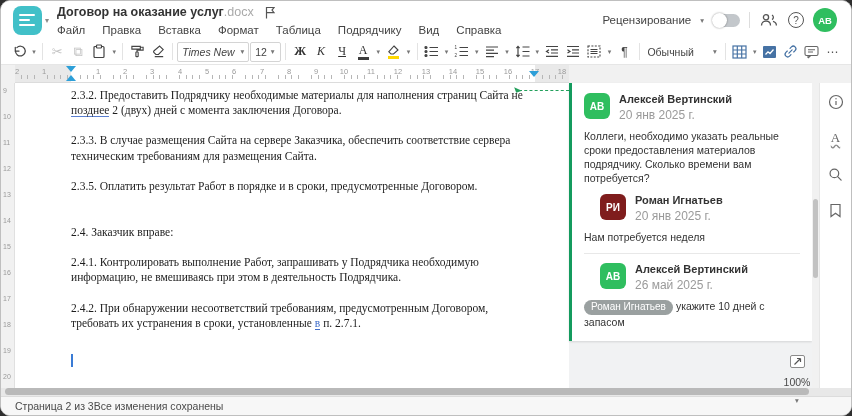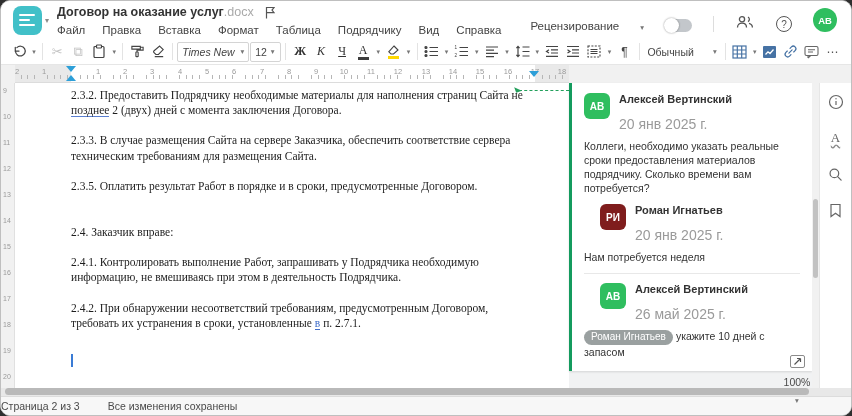--- a/index.html
+++ b/index.html
@@ -15,21 +15,21 @@
   .logo i:nth-child(2){top:13px;width:11px;}
   .logo i:nth-child(3){top:18px;width:16px;}
   .logo-caret{color:#8a8a8a;font-size:8px;margin-left:3px;}
   .title-menu{margin-left:8px;display:flex;flex-direction:column;justify-content:center;height:100%;}
   .title-row{display:flex;align-items:center;height:17px;margin-top:3px;}
   .doc-title{font-size:12.5px;font-weight:bold;color:#333;}
   .doc-ext{font-size:12.5px;color:#a9a9a9;}
   .flag-icon{margin-left:10px;display:flex;}
   .menu{display:flex;gap:17px;height:19px;align-items:center;}
   .menu span{font-size:11.5px;color:#444;cursor:pointer;}
-  .topbar-right{margin-left:auto;display:flex;align-items:flex-end;gap:21px;padding-right:14px;}
+  .topbar-right{margin-left:auto;display:flex;align-items:center;gap:9px;padding-right:14px;}
   .review-label{font-size:11.5px;color:#444;cursor:pointer;}
   .caret{font-size:7.5px;color:#777;}
   .toggle{width:27px;height:13px;border-radius:8px;background:#c3c7cb;position:relative;cursor:pointer;display:inline-block;}
   .toggle .knob{position:absolute;left:-1px;top:-1px;width:15px;height:15px;border-radius:50%;background:#fff;box-shadow:0 0 2px rgba(0,0,0,.45);}
   .vdiv{width:1px;height:16px;background:#ddd;}
   .round-help{width:16px;height:16px;border:1.3px solid #555;border-radius:50%;display:flex;align-items:center;justify-content:center;font-size:10px;color:#555;box-sizing:border-box;cursor:pointer;}
   .avatar-top{width:24px;height:24px;border-radius:50%;background:#2fbe5f;color:#fff;font-size:9.5px;font-weight:bold;display:flex;align-items:center;justify-content:center;cursor:pointer;}
 
   
   .toolbar{position:absolute;left:0;top:38px;right:0;height:26px;display:flex;align-items:center;padding:0 8px;gap:1px;border-bottom:1px solid #e6e6e6;box-sizing:border-box;background:#fff;}
@@ -82,36 +82,36 @@
   .comment-card{position:absolute;left:0;right:0;top:0;background:#fff;border-left:3px solid #149b5e;box-shadow:0 1px 2px rgba(0,0,0,.12);padding:10px 12px 12px;box-sizing:border-box;}
   .c-head{display:flex;align-items:flex-start;gap:9px;margin-bottom:7px;}
   .c-head.reply{margin-left:16px;}
   .c-avatar{width:26px;height:26px;border-radius:6px;color:#fff;font-size:10px;font-weight:bold;display:flex;align-items:center;justify-content:center;position:relative;flex:none;}
   .c-avatar.green{background:#2fbe5f;}
   .c-avatar.blue{background:#7f1d1d;}
   .c-avatar::after{content:"";position:absolute;left:2px;bottom:-4px;border-left:6px solid transparent;border-right:0 solid transparent;border-top:5px solid inherit;}
   .c-avatar.green::after{border-top-color:#2fbe5f;}
   .c-avatar.blue::after{border-top-color:#3e8ef7;}
   .c-name{font-size:11px;font-weight:bold;color:#333;line-height:13px;}
-  .c-date{font-size:14px;color:#9a9a9a;margin-top:10px;}
+  .c-date{font-size:12px;color:#9a9a9a;margin-top:2px;}
   .c-body{font-size:10.5px;color:#333;line-height:14px;margin-bottom:9px;}
   .c-div{height:1px;background:#e8e8e8;margin:0 0 9px;}
   .mention-pill{display:inline-block;background:#9aa0a0;color:#fff;border-radius:8px;padding:0.5px 7px;font-size:10px;margin-right:3px;}
 
   
   .vscroll{position:absolute;left:811px;top:0;bottom:8px;width:7px;background:#f1f1f1;}
   .vthumb{position:absolute;left:1px;width:5px;top:38%;height:26%;background:#c2c2c2;border-radius:3px;}
   .side-icons{position:absolute;left:818px;right:0;top:0;bottom:8px;background:#fff;border-left:1px solid #e6e6e6;display:flex;flex-direction:column;align-items:center;padding-top:8px;gap:14px;box-sizing:border-box;}
   .side-btn{width:22px;height:22px;display:flex;align-items:center;justify-content:center;color:#666;cursor:pointer;}
   .spell-letter{font-family:"Liberation Serif",serif;font-size:13px;color:#666;text-decoration:underline;text-decoration-style:wavy;text-decoration-color:#888;text-underline-offset:2px;}
   .hscroll{position:absolute;left:4px;right:42px;bottom:1px;height:7px;background:#b9b9b9;border-radius:4px;}
 
   
   .statusbar{position:absolute;left:0;right:0;bottom:0;height:19px;background:#f7f7f7;border-top:1px solid #dcdcdc;display:flex;align-items:center;font-size:10.5px;color:#4a4a4a;box-sizing:border-box;}
-  .sb-left{display:flex;gap:28px;}
+  .sb-left{display:flex;margin-left:14px;}
   .sb-right{margin-left:auto;display:flex;align-items:center;gap:8px;margin-right:14px;flex-direction:column;}
   .fit-btn{width:15px;height:13px;border:1px solid #8b8b8b;border-radius:2px;display:flex;align-items:center;justify-content:center;cursor:pointer;background:#fff;box-sizing:border-box;}
   .zoom-val{cursor:pointer;}
   .zoom-minus,.zoom-plus{font-size:12px;color:#555;cursor:pointer;}
   .slider{width:80px;height:1px;background:#c2c2c2;position:relative;cursor:pointer;}
   .slider .thumb{position:absolute;left:46px;top:-4px;width:9px;height:9px;border-radius:50%;background:#4a4a4a;}
 </style>
 </head>
 <body>
 

